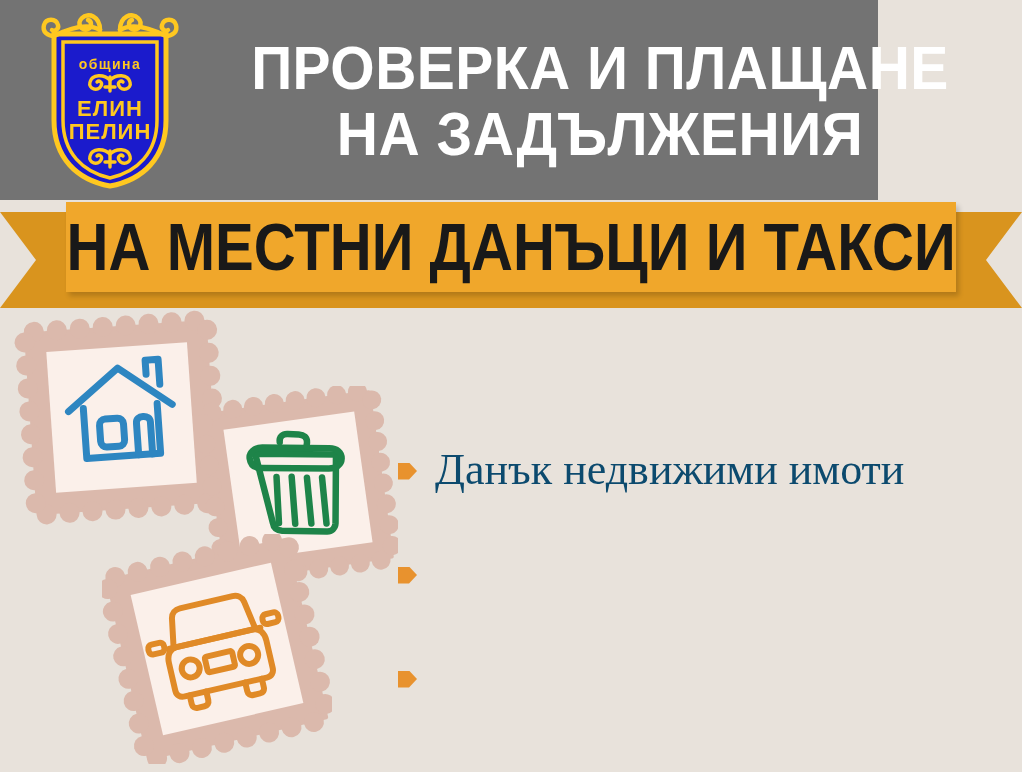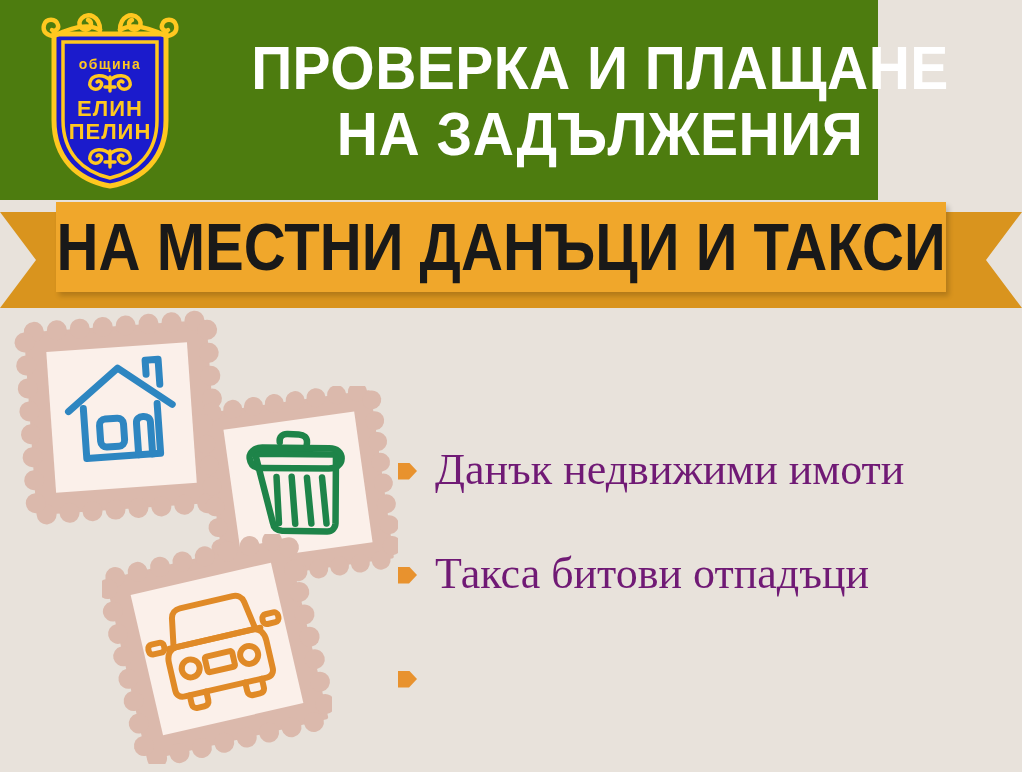--- a/index.html
+++ b/index.html
@@ -8,21 +8,21 @@
     background:#E8E2DB;
     font-family:"Liberation Sans",sans-serif;
     overflow:hidden;
     position:relative;
   }
   .stage{position:relative;width:1022px;height:772px;overflow:hidden;}
 
   
   .header-band{
     position:absolute;left:0;top:0;width:878px;height:200px;
-    background:#4d7c0f;
+    background:#737373;
     text-decoration:underline;
   }
   .logo{
     position:absolute;left:40px;top:8px;width:140px;height:182px;
   }
   .logo svg{display:block;width:140px;height:182px;}
 
   .header-title{
     position:absolute;left:190px;top:16px;width:820px;height:170px;
     display:flex;flex-direction:column;align-items:center;justify-content:center;
@@ -45,21 +45,21 @@
     position:absolute;top:16px;width:150px;height:96px;
     background:#D9941E;
   }
   .ribbon-tail.left{left:0;clip-path:polygon(0 0,150px 0,150px 96px,0 96px,36px 48px);}
   .ribbon-tail.right{right:0;clip-path:polygon(0 0,150px 0,114px 48px,150px 96px,0 96px);}
   .ribbon-shadow{
     position:absolute;left:74px;top:96px;width:880px;height:16px;
     background:#D9941E;
   }
   .ribbon-main{
-    position:absolute;left:56px;top:6px;width:890px;height:90px;
+    position:absolute;left:66px;top:6px;width:890px;height:90px;
     background:#F0A72B;
     display:flex;align-items:center;justify-content:center;
     box-shadow:3px 4px 5px rgba(0,0,0,0.18);
   }
   .ribbon-text{
     color:#191919;
     font-family:"Liberation Sans Narrow","Liberation Sans",sans-serif;
     font-weight:bold;font-size:66px;line-height:1;
     letter-spacing:0px;
     transform:scaleX(0.88);
@@ -76,21 +76,21 @@
     display:flex;align-items:center;
     height:104px;
   }
   .bullet{
     width:19px;height:17px;flex:0 0 19px;margin-right:18px;margin-top:2px;
     background:#E8922E;
     clip-path:polygon(0 0,11px 0,19px 8.5px,11px 17px,0 17px);
   }
   .list-label{
     font-family:"Liberation Serif","DejaVu Serif",serif;
-    font-size:44px;color:#701a75;line-height:1;
+    font-size:44px;color:#0c4a6e;line-height:1;
     white-space:nowrap;
   }
 </style>
 </head>
 <body>
 
 <div class="stage">
 
   <div class="header-band">
 
@@ -313,20 +313,19 @@
     </svg>
   </div>
 
   <div class="list">
     <div class="list-item">
       <span class="bullet"></span>
       <span class="list-label">Данък недвижими имоти</span>
     </div>
     <div class="list-item">
       <span class="bullet"></span>
-      <span class="list-label">Такса битови отпадъци</span>
     </div>
     <div class="list-item">
       <span class="bullet"></span>
     </div>
   </div>
 
 </div>
 
 </body></html>

